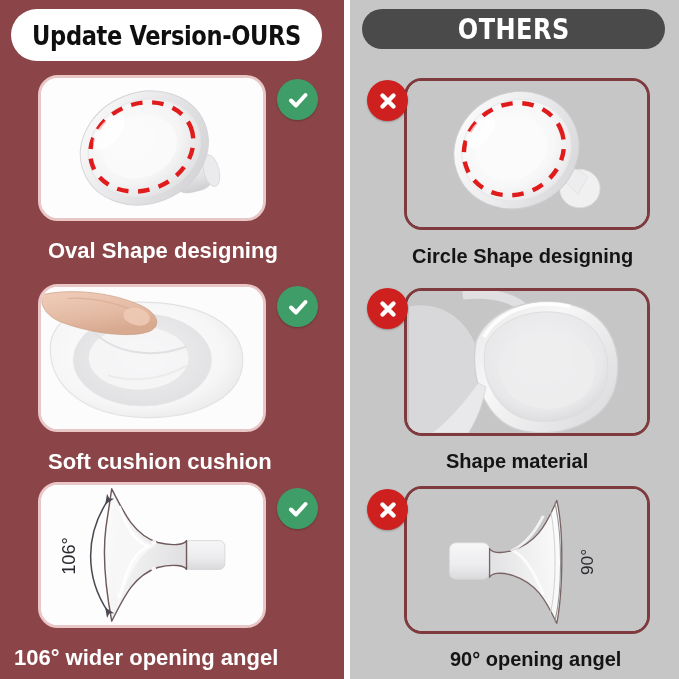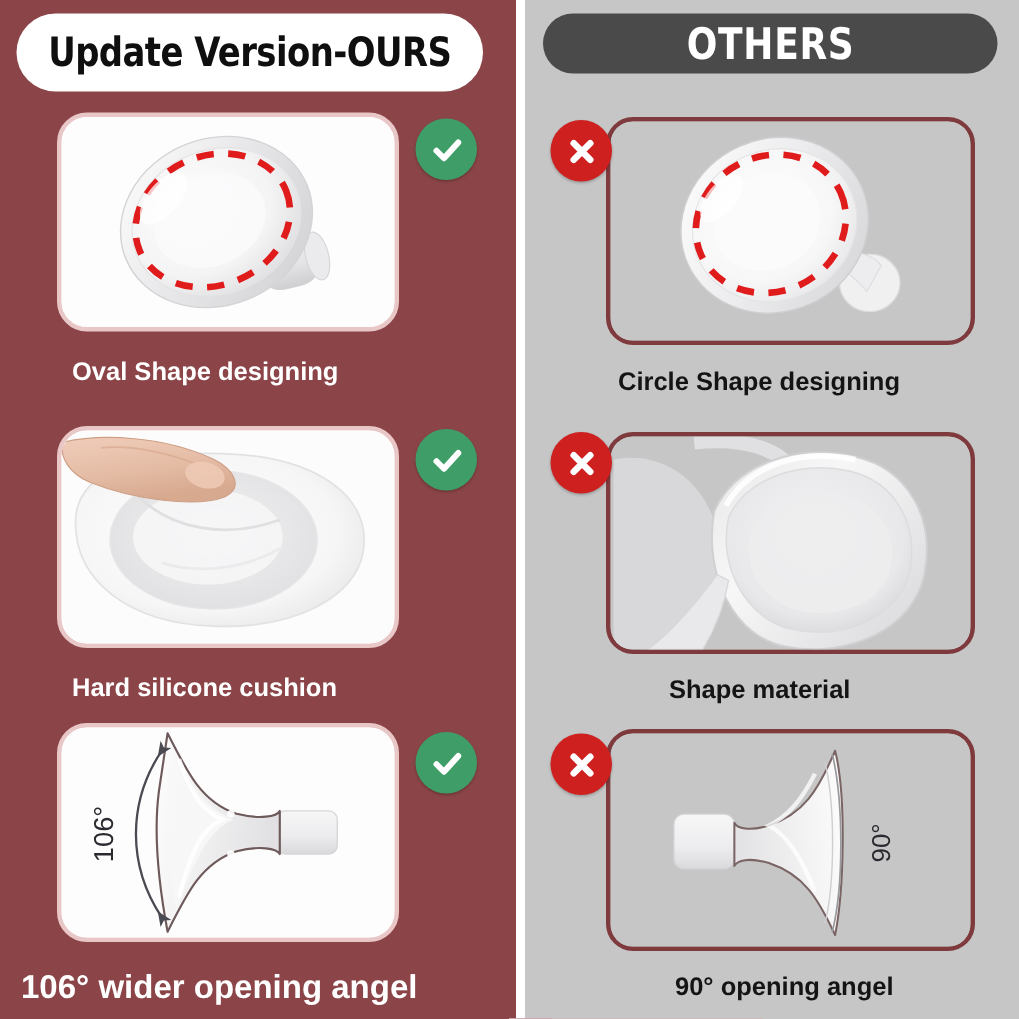--- a/index.html
+++ b/index.html
@@ -53,22 +53,22 @@
   }
   .r1{top:75px;height:146px;}
   .r2{top:284px;height:148px;}
   .r3{top:482px;height:146px;}
   .rr1{top:78px;height:152px;}
   .rr2{top:288px;height:148px;}
   .rr3{top:486px;height:148px;}
 
   
   .cap{position:absolute;white-space:nowrap;font-weight:bold;}
-  .cap-left{color:#ffffff;font-size:17px;left:48px;}
-  .cap-right{color:#141414;font-size:17px;}
+  .cap-left{color:#ffffff;font-size:22px;left:48px;}
+  .cap-right{color:#141414;font-size:20px;}
   .capL1{top:238px;}
   .capL2{top:449px;}
   .capL3{top:645px;left:14px;font-size:22px;}
   .capR1{top:245px;left:412px;}
   .capR2{top:450px;left:446px;}
   .capR3{top:648px;left:450px;}
 
   
   .badge{position:absolute;width:41px;height:41px;border-radius:50%;
          display:flex;align-items:center;justify-content:center;}
@@ -181,21 +181,21 @@
 
           <ellipse cx="98" cy="31" rx="14" ry="9" fill="#efcab6" opacity="0.85" transform="rotate(14 98 31)"></ellipse>
         </svg>
       </div>
     </div>
     <div class="badge badge-ok okB">
       <svg width="24" height="24" viewBox="0 0 24 24" aria-hidden="true">
         <path d="M5 12.5 L10 17.5 L19.5 7" fill="none" stroke="#ffffff" stroke-width="4" stroke-linecap="round" stroke-linejoin="round"></path>
       </svg>
     </div>
-    <div class="cap cap-left capL2">Hard silicone cushion</div>
+    <div class="cap cap-left capL2">Soft cushion cushion</div>
 
     <div class="card card-left r3">
       <div class="art photo-bg-white">
         <svg viewBox="0 0 228 146" preserveAspectRatio="xMidYMid meet">
           <defs>
             <linearGradient id="horn-g" x1="0" y1="0" x2="1" y2="0.2">
               <stop offset="0%" stop-color="#fdfdfd"></stop>
               <stop offset="40%" stop-color="#f1f1f2"></stop>
               <stop offset="100%" stop-color="#e1e1e3"></stop>
             </linearGradient>

